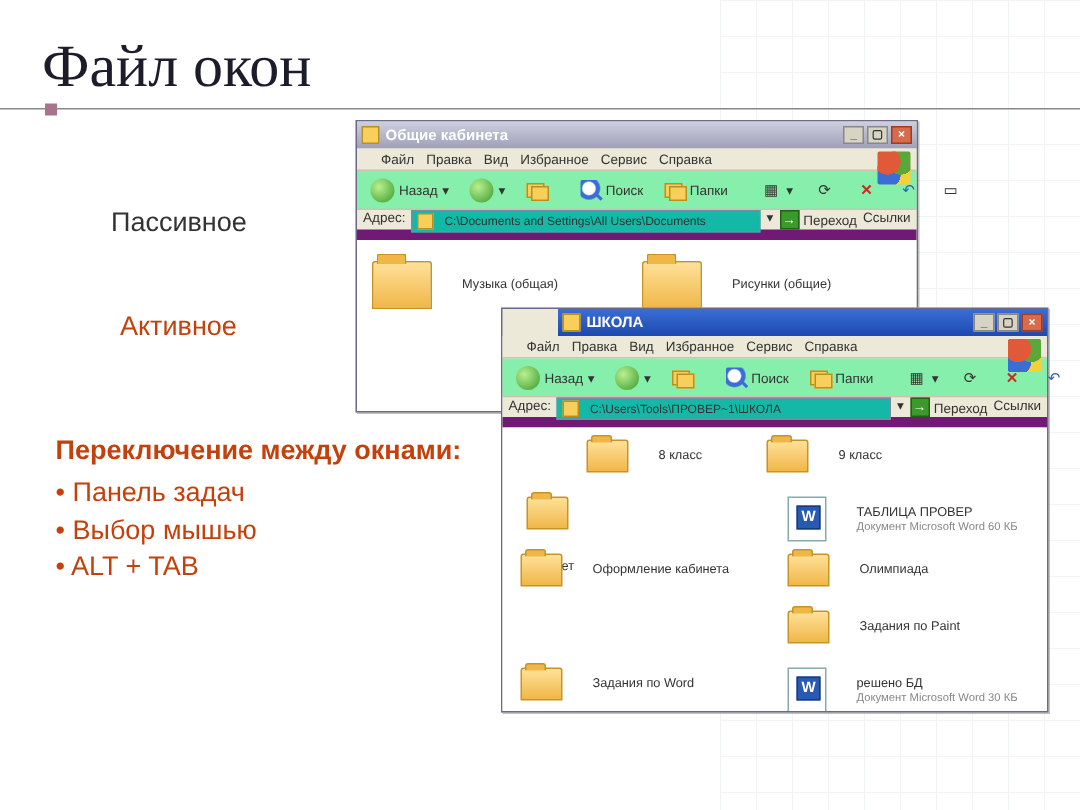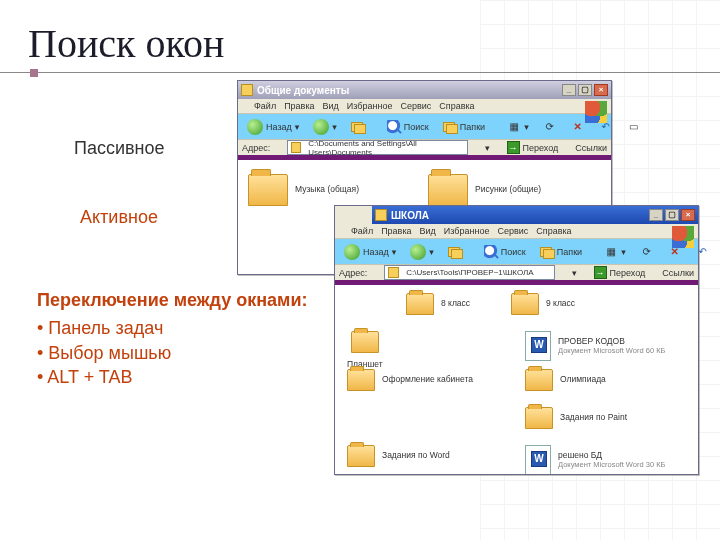--- a/index.html
+++ b/index.html
@@ -57,43 +57,43 @@
 
   .menubar { height: 15px; background: #ece9d8; display:flex; align-items:center; gap: 8px; padding: 0 16px; color:#333; border-bottom:1px solid #c8c4b0; }
   .logo-xp { width: 22px; height: 22px; position:absolute; right:4px; top:20px;
     background:
       radial-gradient(circle at 30% 30%, #e05a3a 0 40%, transparent 41%),
       radial-gradient(circle at 70% 30%, #5aa83a 0 40%, transparent 41%),
       radial-gradient(circle at 30% 70%, #3a6ed5 0 40%, transparent 41%),
       radial-gradient(circle at 70% 70%, #f7cf3a 0 40%, transparent 41%);
   }
 
-  .toolbar { height: 26px; background:#7dd3fc; display:flex; align-items:center; padding:0 4px; gap:4px; border-bottom:1px solid #c8c4b0; }
+  .toolbar { height: 26px; background:#86efac; display:flex; align-items:center; padding:0 4px; gap:4px; border-bottom:1px solid #c8c4b0; }
   .tbtn { display:flex; align-items:center; gap:3px; height:20px; padding:0 4px; border:1px solid transparent; border-radius:2px; font-size:9px; color:#333; }
   .circ { width:16px; height:16px; border-radius:50%; display:inline-block; }
   .circ.green { background: radial-gradient(circle at 35% 35%, #b8f090, #3a9a2a); }
   .ico { width:14px; height:14px; display:inline-block; }
   .ico.search { background: radial-gradient(circle at 40% 40%, #fff 0 4px, #3a6ed5 5px 7px, transparent 8px); position:relative; }
   .ico.search::after{content:"";position:absolute;width:6px;height:2px;background:#3a6ed5;left:9px;top:10px;transform:rotate(45deg);}
   .ico.folders { position:relative; }
   .ico.folders::before,.ico.folders::after{content:"";position:absolute;width:10px;height:8px;background:#f7cf5a;border:1px solid #b89020;}
   .ico.folders::before{left:0;top:2px;} .ico.folders::after{left:3px;top:4px;}
   .sep { width:1px; height:18px; background:#b8b090; margin:0 2px; }
   .small-ico { width:14px;height:14px;display:inline-flex;align-items:center;justify-content:center;font-size:10px; }
   .xred { color:#c03020; font-weight:bold; }
   .undo { color:#2a60b0; }
 
-  .addrbar { height:20px; background:#ece9d8; display:flex; align-items:center; padding:0 4px; gap:17px; border-bottom:5px solid #701a75; }
+  .addrbar { height:20px; background:#ece9d8; display:flex; padding:0 4px; gap:4px; border-bottom:7px solid #701a75; }
   .addrbar .lbl { font-size:9px; }
-  .addrbar .field { flex:1; height:15px; background:#ffffff; border:1px solid #7a8aa0; display:flex; align-items:center; padding:0 3px; font-size:8px; color:#333; gap:3px; }
+  .addrbar .field { flex:1; height:15px; background:#14b8a6; border:1px solid #7a8aa0; display:flex; align-items:center; padding:0 3px; font-size:8px; color:#333; gap:3px; }
   .addrbar .gobtn { display:flex; align-items:center; gap:3px; font-size:9px; }
   .go-sq { width:13px;height:13px;background:#3a9a2a;border:1px solid #256018;color:#fff;font-size:9px;line-height:11px;text-align:center; }
 
   .content { background:#fff; position:relative; overflow:hidden; }
-  .folder-item { position:absolute; display:flex; align-items:center; gap:7px; font-size:8.5px; color:#333; }
+  .folder-item { position:absolute; display:flex; align-items:center; gap:20px; font-size:8.5px; color:#333; }
   .fico { width:28px; height:22px; background: linear-gradient(#ffe19a,#f0b748); border:1px solid #c79326; border-radius:2px 2px 0 0; position:relative; }
   .fico::before { content:""; position:absolute; top:-4px; left:2px; width:12px; height:4px; background:#f0b748; border:1px solid #c79326; border-bottom:none; border-radius:2px 2px 0 0; }
   .fico.big { width:40px; height:32px; }
   .fico.big::before { width:18px; height:6px; top:-6px; }
   .wico { width:26px; height:30px; background:#fff; border:1px solid #8aa; position:relative; }
   .wico::after { content:"W"; position:absolute; left:5px; top:5px; width:14px; height:14px; background:#2a5ab0; color:#fff; font-size:10px; font-weight:bold; text-align:center; line-height:14px; border:1px solid #183a80; }
   .item-txt { line-height:1.15; }
   .sub { color:#888; font-size:7.5px; display:block; }
 
   
@@ -102,40 +102,40 @@
 
   
   #fw { left:334px; top:205px; width:365px; height:270px; }
   #fw .content { height: calc(100% - 18px - 15px - 26px - 20px); }
 </style>
 </head>
 <body>
 
 <div class="grid-bg"></div>
 
-<div class="slide-title">Поиск окон</div>
+<div class="slide-title">Файл окон</div>
 <div class="title-underline"></div>
 <div class="title-mark"></div>
 
 <div class="label-passive">Пассивное</div>
 <div class="label-active">Активное</div>
 
 <div class="switch-block">
   <div class="hdr">Переключение между окнами:</div>
   <ul>
     <li>Панель задач</li>
     <li>Выбор мышью</li>
     <li>ALT + TAB</li>
   </ul>
 </div>
 
 <div id="bw" class="win">
   <div class="titlebar inactive">
     <span class="tb-ico"></span>
-    <span>Общие документы</span>
+    <span>Общие кабинета</span>
     <span class="tb-spacer"></span>
     <span class="tb-btn">_</span>
     <span class="tb-btn">▢</span>
     <span class="tb-btn x">×</span>
   </div>
   <div class="menubar">
     <span>Файл</span>
     <span>Правка</span>
     <span>Вид</span>
     <span>Избранное</span>
@@ -252,21 +252,21 @@
     </span>
     <span>▾</span>
     <span class="gobtn">
         <span class="go-sq">→</span>
         <span>Переход</span>
       </span>
     <span>Ссылки</span>
   </div>
   <div class="content">
 
-    <div class="folder-item" style="left:27px; top:8px;padding-left:44px;">
+    <div class="folder-item" style="left:12px; top:8px;padding-left:44px;">
         <span class="fico"></span>
         <span class="item-txt">8 класс</span>
       </div>
     <div class="folder-item" style="left:12px; top:46px;flex-direction:column;">
         <span class="fico"></span>
         <span class="item-txt">Планшет</span>
       </div>
     <div class="folder-item" style="left:12px; top:84px;">
         <span class="fico"></span>
         <span class="item-txt">Оформление кабинета</span>
@@ -275,21 +275,21 @@
         <span class="fico"></span>
         <span class="item-txt">Задания по Word</span>
       </div>
 
     <div class="folder-item" style="left:176px; top:8px;">
         <span class="fico"></span>
         <span class="item-txt">9 класс</span>
       </div>
     <div class="folder-item" style="left:190px; top:46px;">
         <span class="wico"></span>
-        <span class="item-txt"><span>ПРОВЕР КОДОВ</span><span class="sub">Документ Microsoft Word
+        <span class="item-txt"><span>ТАБЛИЦА ПРОВЕР</span><span class="sub">Документ Microsoft Word
 60 КБ</span></span>
       </div>
     <div class="folder-item" style="left:190px; top:84px;">
         <span class="fico"></span>
         <span class="item-txt">Олимпиада</span>
       </div>
     <div class="folder-item" style="left:190px; top:122px;">
         <span class="fico"></span>
         <span class="item-txt">Задания по Paint</span>
       </div>

